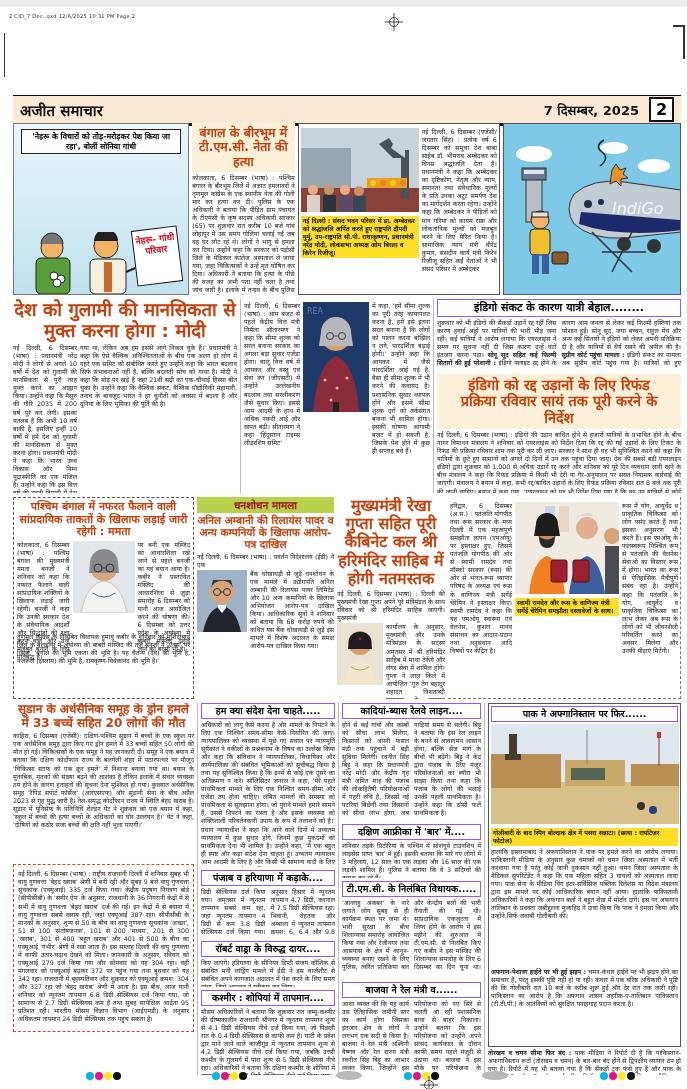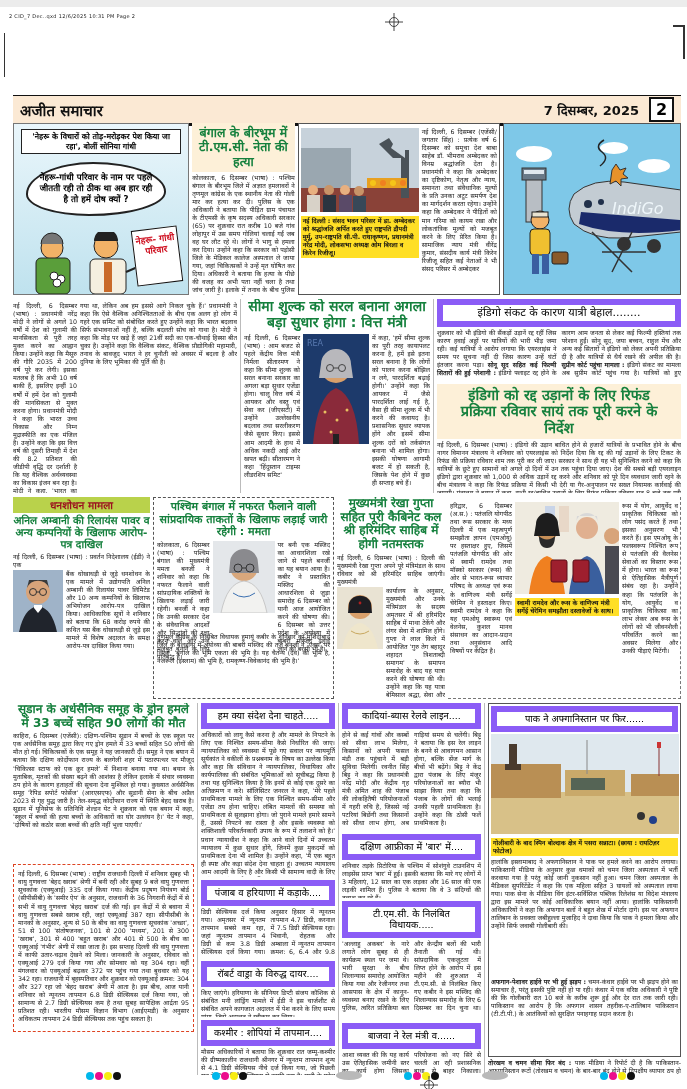--- a/index.html
+++ b/index.html
@@ -13,25 +13,25 @@
   
   .masthead{position:absolute;top:88px;left:13px;width:668px;height:31px;background:#fbe9d4;border-top:1px solid #111;border-bottom:3px solid #111;display:flex;align-items:center;padding:0 7px}
   .m-title{font-weight:bold;font-size:15px;color:#111}
   .m-date{margin-left:auto;font-weight:bold;font-size:13px;color:#111;margin-right:10px}
   .m-page{border:2px solid #111;background:#fff;font-weight:bold;font-size:16px;width:25px;height:25px;display:flex;align-items:center;justify-content:center}
   
   .content{position:absolute;top:116px;left:13px;width:668px}
   .band{display:flex;gap:3px;margin-bottom:4px}
   .art{overflow:hidden;position:relative;background:#fff}
   .vr{border-left:1px solid #bbb;padding-left:3px}
-  .hl{font-weight:bold;text-align:center;color:#15803d;line-height:1.14}
+  .hl{font-weight:bold;text-align:center;color:#c2410c;line-height:1.14}
   .body{font-size:6.3px;line-height:1.28;text-align:justify;color:#1a1a1a}
   .b{font-weight:bold}
   .boxed{border:1px solid #555;padding:2px}
-  .hbox{border:6px solid #8b5cf6;padding:2px 2px 1px;font-weight:normal;text-align:center;font-size:9.5px;line-height:1.15;margin-bottom:2px;background:#fff}
+  .hbox{border:1px solid #8b5cf6;padding:2px 2px 1px;font-weight:bold;text-align:center;font-size:9.5px;line-height:1.15;margin-bottom:2px;background:#fff}
   .cap{background:#ffdf26;font-size:6.4px;font-weight:bold;line-height:1.25;padding:1px 2px;text-align:left;color:#111}
   .cream{background:#fdf0d8}
   .cols2{column-count:2;column-gap:5px}
   .row{display:flex;gap:3px}
   .dashedbox{border:1.5px dashed #555;padding:3px}
   .reddash{border:1.5px dashed #d42;padding:3px 4px;margin-top:4px}
   .kicker{background:#b9d24b;color:#9b111e;font-weight:bold;text-align:center;font-size:10.5px;padding:1px 0;margin-bottom:2px}
   
   .c1{background:linear-gradient(#eaf6fb,#bfe2ee);border:1px solid #777}
   .c1-cap{position:absolute;top:5px;left:7px;right:7px;border:1px solid #222;background:#fff;font-weight:bold;font-size:7.8px;text-align:center;line-height:1.25;padding:2px}
@@ -62,21 +62,20 @@
     <span class="m-title">अजीत समाचार</span>
     <span class="m-date">7 दिसम्बर, 2025</span>
     <span class="m-page">2</span>
   </div>
 
   <div class="content">
 
     <div class="band" style="height:172px">
       <div class="art c1" style="width:177px">
         <div class="c1-cap">'नेहरू के विचारों को तोड़-मरोड़कर पेश किया जा रहा', बोलीं सोनिया गांधी</div>
-        <div class="c1-bubble">नेहरू-गांधी परिवार के नाम पर पहले जीतती रही तो ठीक था अब हार रही है तो हमें दोष क्यों ?</div>
         <svg style="position:absolute;bottom:0;left:0" width="175" height="62" viewBox="0 0 175 62">
           <circle cx="38" cy="16" r="11" fill="#f2b267" stroke="#222"></circle>
           <path d="M27 12 a11 11 0 0 1 22 0" fill="#777" stroke="#222"></path>
           <rect x="22" y="26" width="34" height="36" rx="5" fill="#5a9e3a" stroke="#222"></rect>
           <circle cx="40" cy="44" r="4" fill="#fff" stroke="#222"></circle>
             <circle cx="47" cy="47" r="4" fill="#fff" stroke="#222"></circle>
             <circle cx="43" cy="51" r="4" fill="#fff" stroke="#222"></circle>
           <circle cx="92" cy="14" r="12" fill="#f2b267" stroke="#222"></circle>
           <path d="M80 9 a12 12 0 0 1 24 0" fill="#222"></path>
           <rect x="76" y="27" width="36" height="35" rx="5" fill="#f5efe0" stroke="#222"></rect>
@@ -144,28 +143,28 @@
           <rect x="26" y="93" width="20" height="26" rx="4" fill="#f0c030" stroke="#222"></rect>
           <rect x="28" y="118" width="7" height="20" fill="#3a5fa0"></rect>
             <rect x="38" y="118" width="7" height="20" fill="#3a5fa0"></rect>
           <rect x="48" y="116" width="16" height="12" rx="2" fill="#8a5a2a" stroke="#222"></rect>
         </svg>
       </div>
     </div>
 
     <div class="band" style="height:194px">
       <div class="art" style="width:224px">
+        <div class="hl" style="font-size:18.5px">देश को गुलामी की मानसिकता से मुक्त करना होगा : मोदी</div>
         <div class="row" style="margin-top:3px;height:148px">
           <div class="body" style="width:64px">नई दिल्ली, 6 दिसम्बर (भाषा) : प्रधानमंत्री नरेंद्र मोदी ने लोगों से अगले 10 वर्षों में देश को गुलामी की मानसिकता से पूरी तरह मुक्त करने का आह्वान किया। उन्होंने कहा कि मैसूरु की गौरि 2035 में 200 वर्ष पूरे कर लेगी। इसका मतलब है कि अभी 10 वर्ष बाकी हैं, इसलिए इन्हीं 10 वर्षों में हमें देश को गुलामी की मानसिकता से मुक्त करना होगा। प्रधानमंत्री मोदी ने कहा कि भारत उच्च विकास और निम्न मुद्रास्फीति का एक मंजिल है। उन्होंने कहा कि इस वित्त वर्ष की दूसरी तिमाही में देश की 8.2 प्रतिशत की जीडीपी वृद्धि दर दर्शाती है कि यह वैश्विक अर्थव्यवस्था का विकास इंजन बन रहा है। मोदी ने कहा, 'भारत का आत्मविश्वास 'उपनिवेशवाद की मानसिकता' से हिल</div>
           <div class="body" style="flex:1">गया था, लेकिन अब हम इससे आगे निकल चुके हैं।' प्रधानमंत्री ने कहा कि ऐसे वैश्विक अनिश्चितताओं के बीच एक अलग हो लोग में गहरे एक समिट को संबोधित करते हुए उन्होंने कहा कि भारत बदलाव सिर्फ संभावनाओं नहीं है, बल्कि बदलती सोच को गाथा है। मोदी ने कहा कि मोड़ पर खड़े हैं जहां 21वीं सदी का एक-चौथाई हिस्सा बीत चुका है। उन्होंने कहा कि वैश्विक संकट, वैश्विक प्रौद्योगिकी महामारी, तनाव के बावजूद भारत ने हर चुनौती को अवसर में बदला है और दुनिया के लिए भूमिका की पूर्ति की है।</div>
         </div>
       </div>
 
       <div class="art vr" style="width:190px">
-        <div class="hl" style="font-size:14px">सीमा शुल्क को सरल बनाना अगला बड़ा सुधार होगा : वित्त मंत्री</div>
         <div class="row" style="margin-top:3px;height:152px">
           <div class="body" style="width:56px">नई दिल्ली, 6 दिसम्बर (भाषा) : आम बजट से पहले केंद्रीय वित्त मंत्री निर्मला सीतारमण ने कहा कि सीमा शुल्क को सरल बनाना सरकार का अगला बड़ा सुधार एजेंडा होगा। चालू वित्त वर्ष में आयकर और वस्तु एवं सेवा कर (जीएसटी) में उन्होंने उल्लेखनीय बदलाव तथा सरलीकरण जैसे सुधार किए। इससे आम आदमी के हाथ में अधिक नकदी आई और खपत बढ़ी। सीतारमण ने कहा 'हिंदुस्तान टाइम्स लीडरशिप समिट'</div>
           <svg width="66" height="110" viewBox="0 0 66 110">
             <rect width="66" height="110" fill="#1d3a6b"></rect>
             <text x="4" y="12" font-size="8" fill="#5a7ab0">REA</text>
             <circle cx="33" cy="34" r="15" fill="#d9a06b"></circle>
             <path d="M18 30 a15 15 0 0 1 30 0 l2 14 h-34z" fill="#b8b8bc"></path>
             <circle cx="27" cy="34" r="3.5" fill="none" stroke="#444"></circle>
               <circle cx="39" cy="34" r="3.5" fill="none" stroke="#444"></circle>
               <line x1="30.5" y1="34" x2="35.5" y2="34" stroke="#444"></line>
@@ -188,60 +187,60 @@
           <span>इंडिगो फ्लाइट रद्द होने के कारण आम जनता से लेकर कई फिल्मी हस्तियां तक परेशान हुईं। सोनू सूद, जया बच्चन, राहुल मेंच और अन्य कई सितारों ने इंडिगो को लेकर अपनी प्रतिक्रिया दी है और यात्रियों से धैर्य रखने की अपील की है।</span>
           <span class="b">सुप्रीम कोर्ट पहुंचा मामला :</span>
           <span>इंडिगो संकट का मामला अब सुप्रीम कोर्ट पहुंच गया है। यात्रियों को हुए नुकसान की भरपाई के लिए सुप्रीम कोर्ट में याचिका दाखिल की गई है। इस याचिका में इस मामले में कोर्ट की स्वत: नोटिस लेने, डी.जी.सी.ए. को निर्देश देने और शीघ्र सुनवाई के लिए एक स्पैशल बैंच स्थापित करने की अपील की गई है।</span>
         </div>
         <div class="hl cream" style="font-size:14.5px;padding:3px 16px;margin:3px 0 2px">इंडिगो को रद्द उड़ानों के लिए रिफंड प्रक्रिया रविवार सायं तक पूरी करने के निर्देश</div>
         <div class="body">नई दिल्ली, 6 दिसम्बर (भाषा) : इंडिगो की उड़ान बाधित होने से हजारों यात्रियों के प्रभावित होने के बीच नागर विमानन मंत्रालय ने शनिवार को एयरलाइंस को निर्देश दिया कि रद्द की गई उड़ानों के लिए टिकट के रिफंड की प्रक्रिया रविवार शाम तक पूरी कर ली जाए। सरकार ने साथ ही यह भी सुनिश्चित करने को कहा कि यात्रियों के छूटे हुए सामानों को अगले दो दिनों में उन तक पहुंचा दिया जाए। देश की सबसे बड़ी एयरलाइन इंडिगो द्वारा शुक्रवार को 1,000 से अधिक उड़ानें रद्द करने और शनिवार को पूरे दिन व्यवधान जारी रहने के बीच मंत्रालय ने कहा कि रिफंड प्रक्रिया में किसी भी देरी या गैर-अनुपालन पर सख्त नियामक कार्रवाई की जाएगी। मंत्रालय ने बयान में कहा, सभी रद्द/बाधित उड़ानों के लिए रिफंड प्रक्रिया रविवार रात 8 बजे तक पूरी की जानी चाहिए। बयान में कहा गया, 'एयरलाइन को यह भी निर्देश दिया गया है कि वह उन यात्रियों से कोई भी पुनर्निर्धारण शुल्क न ले, जिनकी यात्रा योजना रद्द होने से प्रभावित हुई थी।'</div>
       </div>
     </div>
 
     <div class="band" style="height:202px">
+      <div class="art dashedbox" style="width:181px">
+        <div class="hl" style="font-size:11px">पश्चिम बंगाल में नफरत फैलाने वाली सांप्रदायिक ताकतों के खिलाफ लड़ाई जारी रहेगी : ममता</div>
+        <div class="row" style="margin-top:2px;height:92px">
+          <div class="body" style="flex:1">कोलकाता, 6 दिसम्बर (भाषा) : पश्चिम बंगाल की मुख्यमंत्री ममता बनर्जी ने शनिवार को कहा कि नफरत फैलाने वाली सांप्रदायिक शक्तियों के खिलाफ लड़ाई जारी रहेगी। बनर्जी ने कहा कि उनकी सरकार देश के संवैधानिक आदर्शों और सिद्धांतों की रक्षा करने वाले और उन्हें मजबूत बनाने के लिए प्रतिबद्ध है।</div>
+          <svg width="62" height="72" viewBox="0 0 62 72">
+            <rect width="62" height="72" fill="#e4e7ea"></rect>
+            <circle cx="31" cy="26" r="14" fill="#d8a77c"></circle>
+            <path d="M17 22 a14 14 0 0 1 28 0 l1 10 h-30z" fill="#8a8a8e"></path>
+            <circle cx="25" cy="27" r="4" fill="none" stroke="#333"></circle>
+              <circle cx="37" cy="27" r="4" fill="none" stroke="#333"></circle>
+              <line x1="29" y1="27" x2="33" y2="27" stroke="#333"></line>
+            <path d="M8 72 q6 -30 23 -32 q17 2 23 32z" fill="#f2f2f0" stroke="#c8c8c8"></path>
+            <path d="M20 52 q11 8 22 0" stroke="#3a6fb0" fill="none"></path>
+          </svg>
+          <div class="body" style="flex:1">पर बनी एक मस्जिद का आधारशिला रखे जाने से पहले बनर्जी का यह बयान आया है। कबीर ने प्रस्तावित मस्जिद की आधारशिला से जुड़ा समारोह 6 दिसम्बर को यानी आज आयोजित करने की घोषणा की। 6 दिसम्बर को उत्तर प्रदेश के अयोध्या में बाबरी मस्जिद ढहाई जाने की बरसी भी है।</div>
+        </div>
+        <div class="body">तृणमूल कांग्रेस के निलंबित विधायक हुमायूं कबीर के शनिवार को मुर्शिदाबाद जिले के बेलडांगा में अयोध्या की बाबरी मस्जिद की तर्ज बनर्जी ने 'एक्स' पर लिखा, 'बंगाल की भूमि एकता की भूमि है। यह चैतन्य (देव) की भूमि है, नजरूल (इस्लाम) की भूमि है, रामकृष्ण-विवेकानंद की भूमि है।'</div>
+      </div>
+
       <div class="art" style="width:137px">
         <div class="kicker">धनशोधन मामला</div>
         <div class="hl" style="font-size:10.5px">अनिल अम्बानी की रिलायंस पावर व अन्य कम्पनियों के खिलाफ आरोप-पत्र दाखिल</div>
         <div class="body" style="margin-top:2px">नई दिल्ली, 6 दिसम्बर (भाषा) : प्रवर्तन निदेशालय (ईडी) ने एक</div>
         <div class="row" style="margin-top:1px">
           <svg width="50" height="62" viewBox="0 0 50 62">
             <rect width="50" height="62" fill="#9fb3c8"></rect>
             <circle cx="25" cy="22" r="12" fill="#d8a47a"></circle>
             <path d="M14 18 a12 12 0 0 1 22 0 l-2 -8 h-18z" fill="#3a3a3a"></path>
             <circle cx="20" cy="22" r="3.5" fill="none" stroke="#333"></circle>
               <circle cx="30" cy="22" r="3.5" fill="none" stroke="#333"></circle>
               <line x1="23.5" y1="22" x2="26.5" y2="22" stroke="#333"></line>
             <path d="M6 62 q5 -24 19 -26 q14 2 19 26z" fill="#20242c"></path>
             <path d="M21 38 l4 5 4 -5 v-3 h-8z" fill="#fff"></path>
           </svg>
           <div class="body" style="flex:1">बैंक धोखाधड़ी से जुड़े धनशोधन के एक मामले में उद्योगपति अनिल अम्बानी की रिलायंस पावर लिमिटेड और 10 अन्य कम्पनियों के खिलाफ अभियोजन आरोप-पत्र दाखिल किया। आधिकारिक सूत्रों ने शनिवार को बताया कि 68 करोड़ रुपये की कथित यस बैंक धोखाधड़ी से जुड़े इस मामले में विशेष अदालत के समक्ष आरोप-पत्र दाखिल किया गया।</div>
         </div>
       </div>
 
-      <div class="art dashedbox" style="width:181px">
-        <div class="hl" style="font-size:11px">पश्चिम बंगाल में नफरत फैलाने वाली सांप्रदायिक ताकतों के खिलाफ लड़ाई जारी रहेगी : ममता</div>
-        <div class="row" style="margin-top:2px;height:92px">
-          <div class="body" style="flex:1">कोलकाता, 6 दिसम्बर (भाषा) : पश्चिम बंगाल की मुख्यमंत्री ममता बनर्जी ने शनिवार को कहा कि नफरत फैलाने वाली सांप्रदायिक शक्तियों के खिलाफ लड़ाई जारी रहेगी। बनर्जी ने कहा कि उनकी सरकार देश के संवैधानिक आदर्शों और सिद्धांतों की रक्षा करने वाले और उन्हें मजबूत बनाने के लिए प्रतिबद्ध है।</div>
-          <svg width="62" height="72" viewBox="0 0 62 72">
-            <rect width="62" height="72" fill="#e4e7ea"></rect>
-            <circle cx="31" cy="26" r="14" fill="#d8a77c"></circle>
-            <path d="M17 22 a14 14 0 0 1 28 0 l1 10 h-30z" fill="#8a8a8e"></path>
-            <circle cx="25" cy="27" r="4" fill="none" stroke="#333"></circle>
-              <circle cx="37" cy="27" r="4" fill="none" stroke="#333"></circle>
-              <line x1="29" y1="27" x2="33" y2="27" stroke="#333"></line>
-            <path d="M8 72 q6 -30 23 -32 q17 2 23 32z" fill="#f2f2f0" stroke="#c8c8c8"></path>
-            <path d="M20 52 q11 8 22 0" stroke="#3a6fb0" fill="none"></path>
-          </svg>
-          <div class="body" style="flex:1">पर बनी एक मस्जिद का आधारशिला रखे जाने से पहले बनर्जी का यह बयान आया है। कबीर ने प्रस्तावित मस्जिद की आधारशिला से जुड़ा समारोह 6 दिसम्बर को यानी आज आयोजित करने की घोषणा की। 6 दिसम्बर को उत्तर प्रदेश के अयोध्या में बाबरी मस्जिद ढहाई जाने की बरसी भी है।</div>
-        </div>
-        <div class="body">तृणमूल कांग्रेस के निलंबित विधायक हुमायूं कबीर के शनिवार को मुर्शिदाबाद जिले के बेलडांगा में अयोध्या की बाबरी मस्जिद की तर्ज बनर्जी ने 'एक्स' पर लिखा, 'बंगाल की भूमि एकता की भूमि है। यह चैतन्य (देव) की भूमि है, नजरूल (इस्लाम) की भूमि है, रामकृष्ण-विवेकानंद की भूमि है।'</div>
-      </div>
-
       <div class="art" style="width:108px">
-        <div class="hl" style="font-size:12px">मुख्यमंत्री रेखा गुप्ता सहित पूरी कैबिनेट कल श्री हरिमंदिर साहिब में होगी नतमस्तक</div>
+        <div class="hl" style="font-size:16px">मुख्यमंत्री रेखा गुप्ता सहित पूरी कैबिनेट कल श्री हरिमंदिर साहिब में होगी नतमस्तक</div>
         <div class="body" style="margin-top:2px">नई दिल्ली, 6 दिसम्बर (भाषा) : दिल्ली की मुख्यमंत्री रेखा गुप्ता अपने पूरे मंत्रिमंडल के साथ रविवार को श्री हरिमंदिर साहिब जाएंगी। मुख्यमंत्री</div>
         <div class="row" style="margin-top:1px">
           <svg width="46" height="62" viewBox="0 0 46 62">
             <rect width="46" height="62" fill="#e9e3d3"></rect>
             <circle cx="23" cy="20" r="12" fill="#d9a06b"></circle>
             <path d="M12 16 a12 12 0 0 1 22 0 l1 10 h-24z" fill="#1d1d22"></path>
             <circle cx="23" cy="16" r="1.4" fill="#b02020"></circle>
             <path d="M5 62 q5 -24 18 -26 q13 2 18 26z" fill="#efe6cc"></path>
             <path d="M14 44 q9 6 18 0" stroke="#c8a860" fill="none"></path>
           </svg>
@@ -272,21 +271,21 @@
             <div class="cap">स्वामी रामदेव और रूस के वाणिज्य मंत्री सर्गेई चेरेमिन समझौता दस्तावेजों के साथ।</div>
           </div>
           <div class="body" style="flex:1">रूस में योग, आयुर्वेद व प्राकृतिक चिकित्सा को लोग पसंद करते हैं तथा इसका अनुसरण भी करते हैं। इस एमओयू के फलस्वरूप निश्चित रूप से पतंजलि की वैलनेस सेवाओं का विस्तार रूस में होगा। भारत का रूस से ऐतिहासिक मैत्रीपूर्ण संबंध रहा है। उन्होंने कहा कि पतंजलि के योग, आयुर्वेद व प्राकृतिक चिकित्सा का लाभ लेकर अब रूस के लोगों को भी जीवनशैली परिवर्तित करने का अवसर मिलेगा और उनकी पीड़ाएं मिटेंगी।</div>
         </div>
       </div>
     </div>
 
     <div class="band" style="height:372px">
 
       <div class="art" style="width:181px">
-        <div class="hl" style="font-size:12px">सूडान के अर्धसैनिक समूह के ड्रोन हमले में 33 बच्चें सहित 90 लोगों की मौत</div>
+        <div class="hl" style="font-size:12px">सूडान के अर्धसैनिक समूह के ड्रोन हमले में 33 बच्चें सहित 20 लोगों की मौत</div>
         <div class="body" style="margin-top:2px;height:128px;overflow:hidden">काहिरा, 6 दिसम्बर (एजेंसी): दक्षिण-पश्चिम सूडान में बच्चों के एक स्कूल पर एक अर्धसैनिक समूह द्वारा किए गए ड्रोन हमले में 33 बच्चों सहित 50 लोगों की मौत हो गई। चिकित्सकों के एक समूह ने यह जानकारी दी। समूह ने एक बयान में बताया कि दक्षिण कोर्दोफान राज्य के बलगेली शहर में पठारपत्थर पर मौजूद 'चिकित्सा स्टाफ को एक क्रूर हमले' में निशाना बनाया गया था। बयान के मुताबिक, मृतकों की संख्या बढ़ने की आशंका है लेकिन इलाके में संचार व्यवस्था ठप होने के कारण हताहतों की सूचना देना मुश्किल हो गया। कुख्यात अर्धसैनिक समूह 'रैपिड सपोर्ट फोर्सेज' (आरएसएफ) और सूडानी सेना के बीच अप्रैल 2023 से गृह युद्ध जारी है। तेल-समृद्ध कोर्दोफान राज्य में स्थिति बेहद खराब है। सूडान में यूनिसेफ के प्रतिनिधि शेल्डन येट ने शुक्रवार को एक बयान में कहा, 'स्कूल में बच्चों की हत्या बच्चों के अधिकारों का घोर उल्लंघन है।' येट ने कहा, 'दोषियों को कठोर सजा बच्चों की क्षति नहीं भुला पाएगी।'</div>
         <div class="reddash">
           <div class="body" style="margin-top:2px;height:158px;overflow:hidden">नई दिल्ली, 6 दिसम्बर (भाषा) : राष्ट्रीय राजधानी दिल्ली में शनिवार सुबह भी वायु गुणवत्ता 'बेहद खराब' श्रेणी में बनी रही और सुबह 9 बजे वायु गुणवत्ता सूचकांक (एक्यूआई) 335 दर्ज किया गया। केंद्रीय प्रदूषण नियंत्रण बोर्ड (सीपीसीबी) के 'समीर ऐप' के अनुसार, राजधानी के 36 निगरानी केंद्रों में से सभी में वायु गुणवत्ता 'बेहद खराब' दर्ज की गई। इन केंद्रों में से बवाना में वायु गुणवत्ता सबसे खराब रही, जहां एक्यूआई 387 रहा। सीपीसीबी के मानकों के अनुसार, शून्य से 50 के बीच का वायु गुणवत्ता सूचकांक 'अच्छा', 51 से 100 'संतोषजनक', 101 से 200 'मध्यम', 201 से 300 'खराब', 301 से 400 'बहुत खराब' और 401 से 500 के बीच का एक्यूआई 'गंभीर' श्रेणी में रखा जाता है। इस सप्ताह दिल्ली की वायु गुणवत्ता में काफी उतार-चढ़ाव देखने को मिला। जानकारी के अनुसार, रविवार को एक्यूआई 279 दर्ज किया गया और सोमवार को यह 304 रहा। वहीं मंगलवार को एक्यूआई बढ़कर 372 पर पहुंच गया तथा बुधवार को यह 342 रहा। राजधानी में बृहस्पतिवार और शुक्रवार को एक्यूआई क्रमश: 304 और 327 रहा जो 'बेहद खराब' श्रेणी में आता है। इस बीच, आज यानी शनिवार को न्यूनतम तापमान 6.8 डिग्री सेल्सियस दर्ज किया गया, जो सामान्य से 2.7 डिग्री सेल्सियस कम है तथा सुबह सापेक्षिक आर्द्रता 95 प्रतिशत रही। भारतीय मौसम विज्ञान विभाग (आईएमडी) के अनुसार अधिकतम तापमान 24 डिग्री सेल्सियस तक पहुंच सकता है।</div>
         </div>
       </div>
 
       <div class="art vr" style="width:138px">
         <div class="hbox">हम क्या संदेश देना चाहते.....</div>
         <div class="body" style="height:146px;overflow:hidden">अधिकारों को लागू कैसे करना है और मामले के निपटने के लिए एक निश्चित समय-सीमा कैसे निर्धारित की जाए। न्यायपालिका को व्यवस्था में पूछे गए सवाल पर न्यायमूर्ति सूर्यकांत ने वकीलों के प्रश्नबनाम के विषय का उल्लेख किया और कहा कि संविधान ने न्यायपालिका, विधायिका और कार्यपालिका की संबंधित भूमिकाओं को सूचीबद्ध किया है तथा यह सुनिश्चित किया है कि इनमें से कोई एक दूसरे का अतिक्रमण न करे। सॉलिसिटर जनरल ने कहा, 'मेरे पहले प्राथमिकता मामले के लिए एक निश्चित समय-सीमा और एजेंडा तय होना चाहिए। लंबित मामलों की समस्या को प्राथमिकता से सुलझाना होगा। जो पुराने मामले हमारे सामने हैं, उससे निपटने का रास्ता है और इसके व्यवस्था को शक्तिशाली परिवर्तनकारी उपाय के रूप में तलाशने को है।' प्रधान न्यायाधीश ने कहा कि आने वाले दिनों में उच्चतम न्यायालय में कुछ सुधार होंगे, जिनमें कुछ मुकदमों को प्राथमिकता देना भी शामिल है। उन्होंने कहा, 'मैं एक बहुत ही स्पष्ट और कड़ा संदेश देना चाहता हूं। उच्चतम न्यायालय आम आदमी के लिए है और किसी भी सामान्य वादी के लिए यहां आना संभव होना चाहिए।'</div>
         <div class="hbox" style="margin-top:3px">पंजाब व हरियाणा में कड़ाके....</div>

